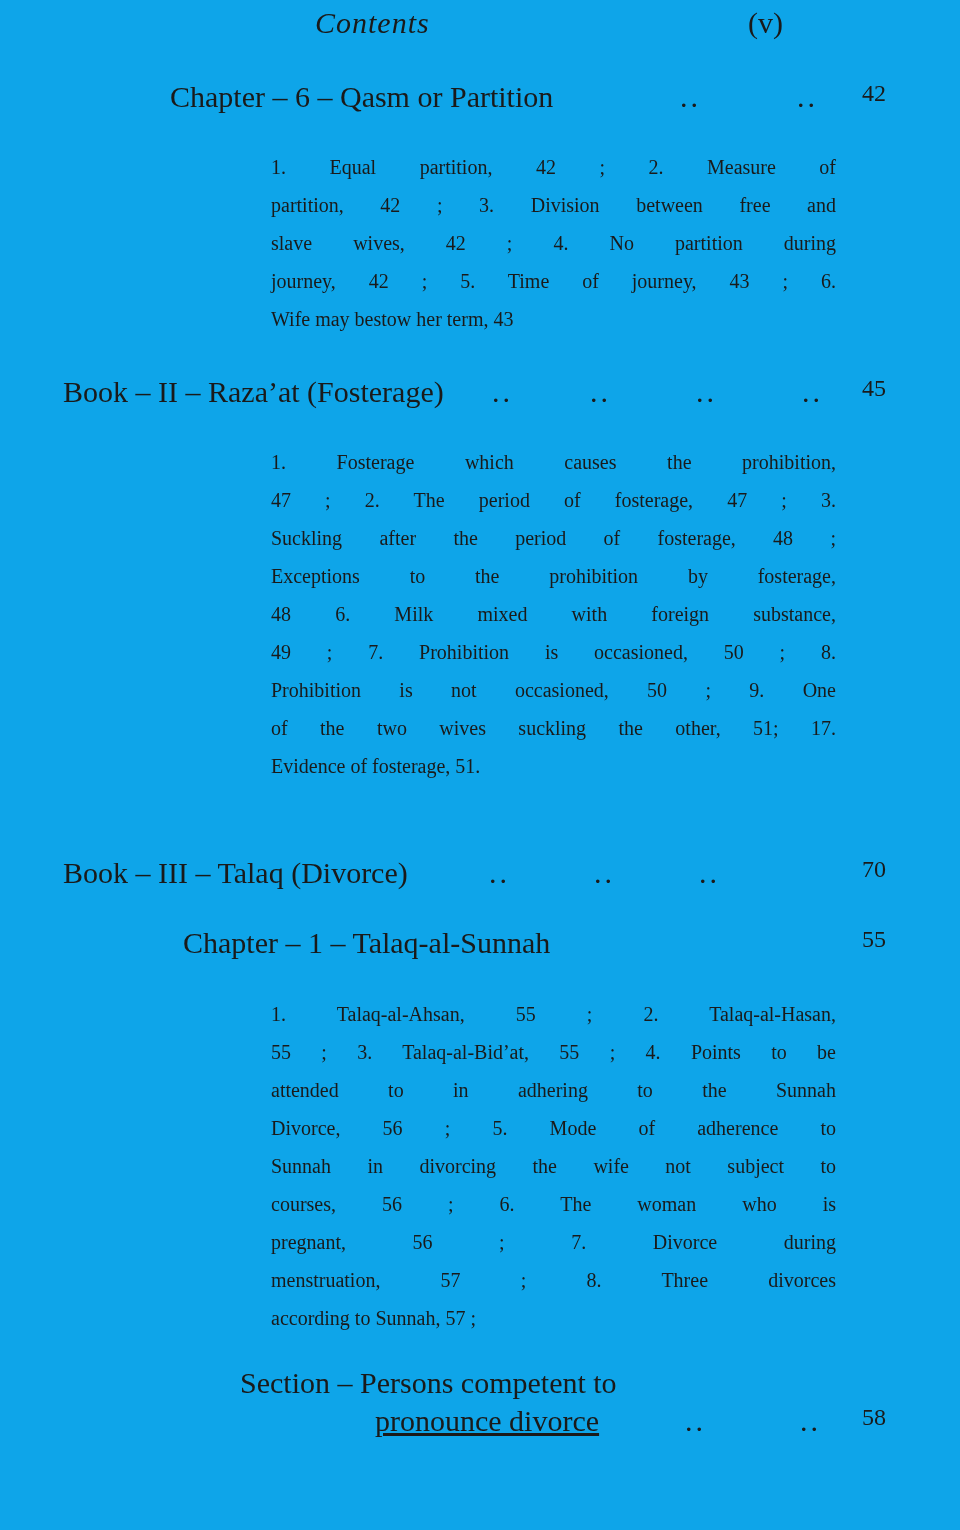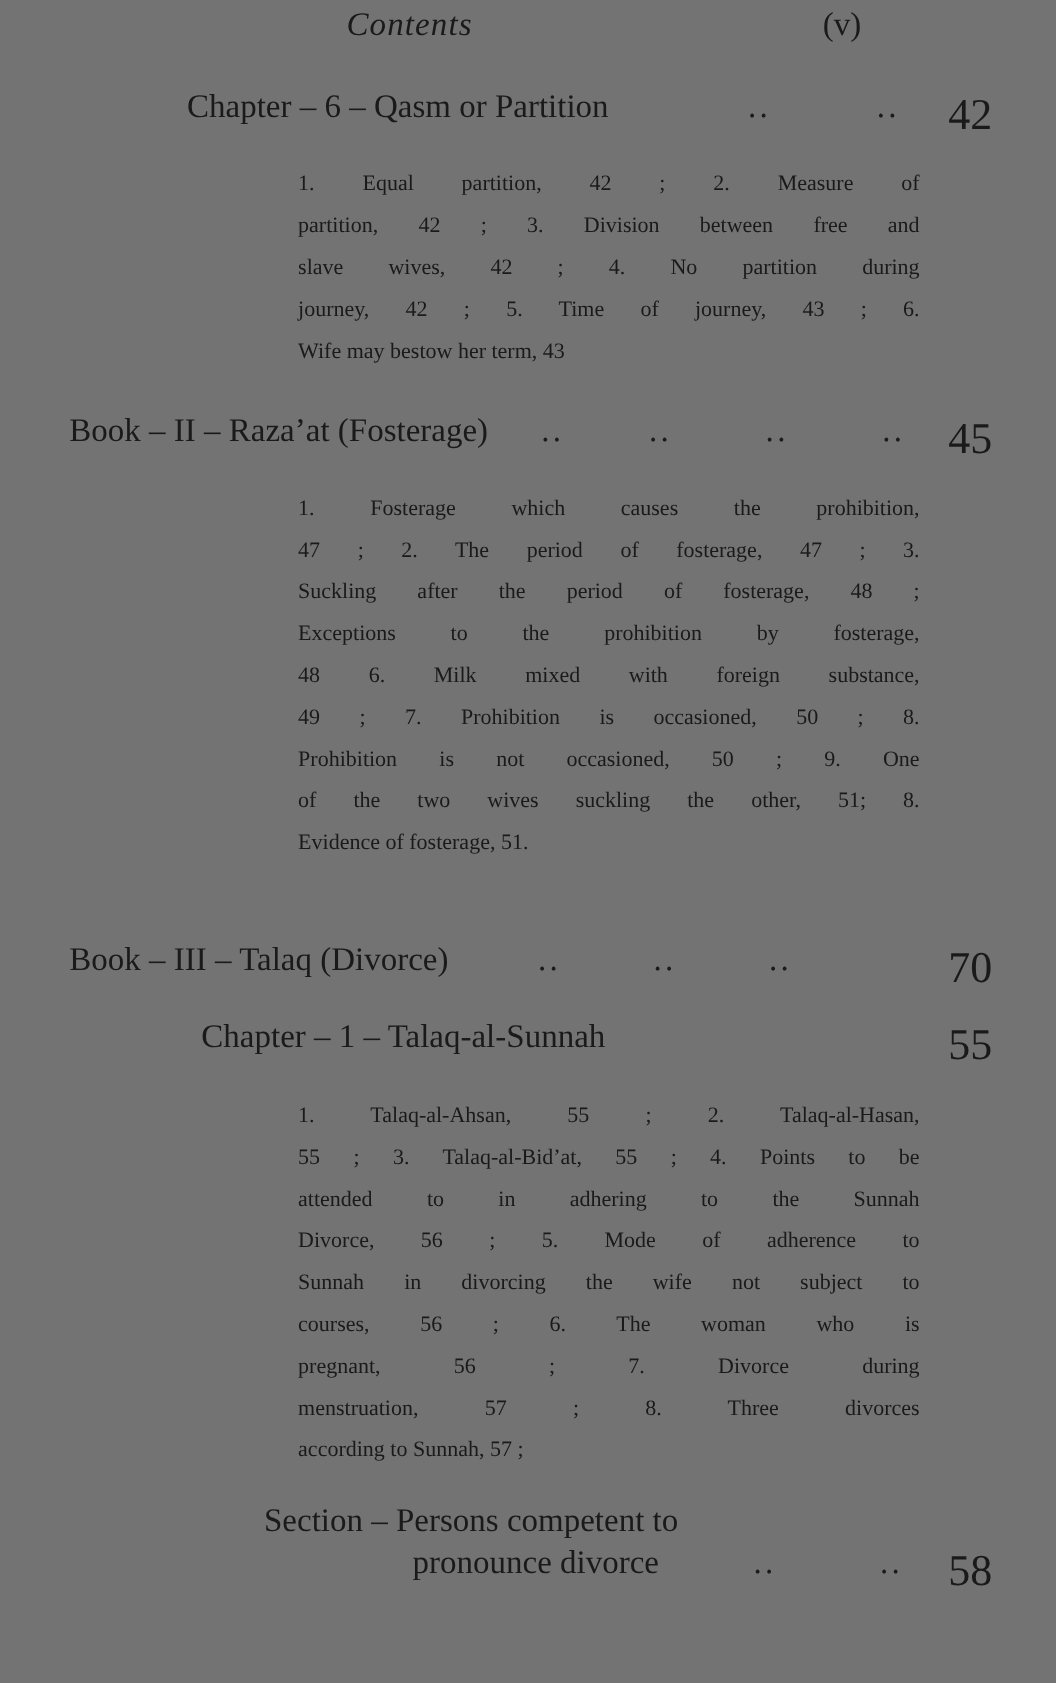--- a/index.html
+++ b/index.html
@@ -1,21 +1,21 @@
 <!DOCTYPE html>
 <html><head>
 <meta charset="utf-8">
 <style>
   html, body { margin: 0; padding: 0; }
   body { background: #fbfbf9; }
   .page {
     position: relative;
     width: 960px;
     height: 1530px;
-    background: #737373;
+    background: #0ea5e9;
     color: #1a1a1a;
     font-family: "Liberation Serif", "DejaVu Serif", serif;
     overflow: hidden;
   }
   .abs { position: absolute; }
   .row {
     position: absolute;
     left: 0;
     width: 960px;
     height: 44px;
@@ -23,21 +23,21 @@
     white-space: nowrap;
   }
   .row > span { position: absolute; top: 0; }
   .hdr-title {
     font-size: 30px;
     font-style: italic;
     letter-spacing: 1px;
   }
   .hdr-folio { font-size: 30px; }
   .dots { letter-spacing: 3px; }
-  .pagenum { font-size: 40px; }
+  .pagenum { font-size: 24px; }
   .para {
     position: absolute;
     left: 271px;
     width: 565px;
     font-size: 20px;
     line-height: 38px;
   }
   .jline {
     white-space: nowrap;
     text-align: justify;
@@ -78,21 +78,21 @@
   </div>
 
   <div class="para" style="top:443px;">
       <div class="jline">1. Fosterage which causes the prohibition,</div>
       <div class="jline">47 ; 2. The period of fosterage, 47 ; 3.</div>
       <div class="jline">Suckling after the period of fosterage, 48 ;</div>
       <div class="jline">Exceptions to the prohibition by fosterage,</div>
       <div class="jline">48  6. Milk mixed with foreign substance,</div>
       <div class="jline">49 ; 7. Prohibition is occasioned, 50 ; 8.</div>
       <div class="jline">Prohibition is not occasioned, 50 ; 9. One</div>
-      <div class="jline">of the two wives suckling the other, 51; 8.</div>
+      <div class="jline">of the two wives suckling the other, 51; 17.</div>
       <div class="jline last">Evidence of fosterage, 51.</div>
     </div>
 
   <div class="row" style="top:856px;">
     <span style="left:63px;">Book – III – Talaq (Divorce)</span>
     <span class="dots" style="left:489px;">..</span>
     <span class="dots" style="left:594px;">..</span>
     <span class="dots" style="left:699px;">..</span>
     <span class="pagenum" style="left:862px;">70</span>
   </div>
@@ -111,19 +111,19 @@
       <div class="jline">courses, 56 ; 6. The woman who is</div>
       <div class="jline">pregnant, 56 ; 7. Divorce during</div>
       <div class="jline">menstruation, 57 ; 8. Three divorces</div>
       <div class="jline last">according to Sunnah, 57 ;</div>
     </div>
 
   <div class="row" style="top:1366px;">
     <span style="left:240px;">Section – Persons competent to</span>
   </div>
   <div class="row" style="top:1404px;">
-    <span style="left:375px;">pronounce divorce</span>
+    <span style="left:375px;text-decoration:underline;">pronounce divorce</span>
     <span class="dots" style="left:685px;">..</span>
     <span class="dots" style="left:800px;">..</span>
     <span class="pagenum" style="left:862px;">58</span>
   </div>
 
 </div>
 
 </body></html>

